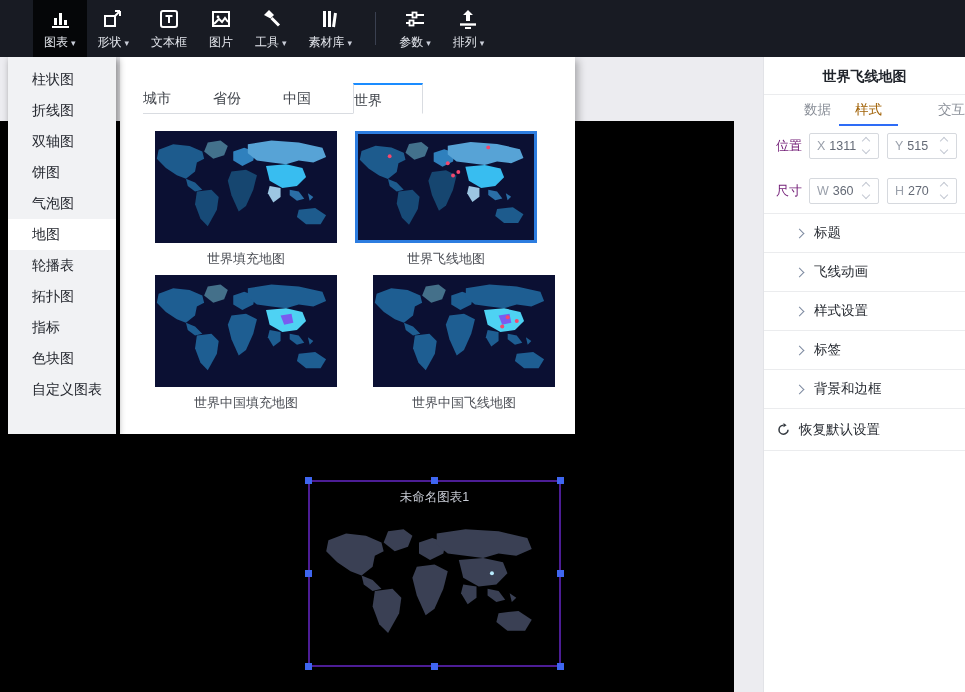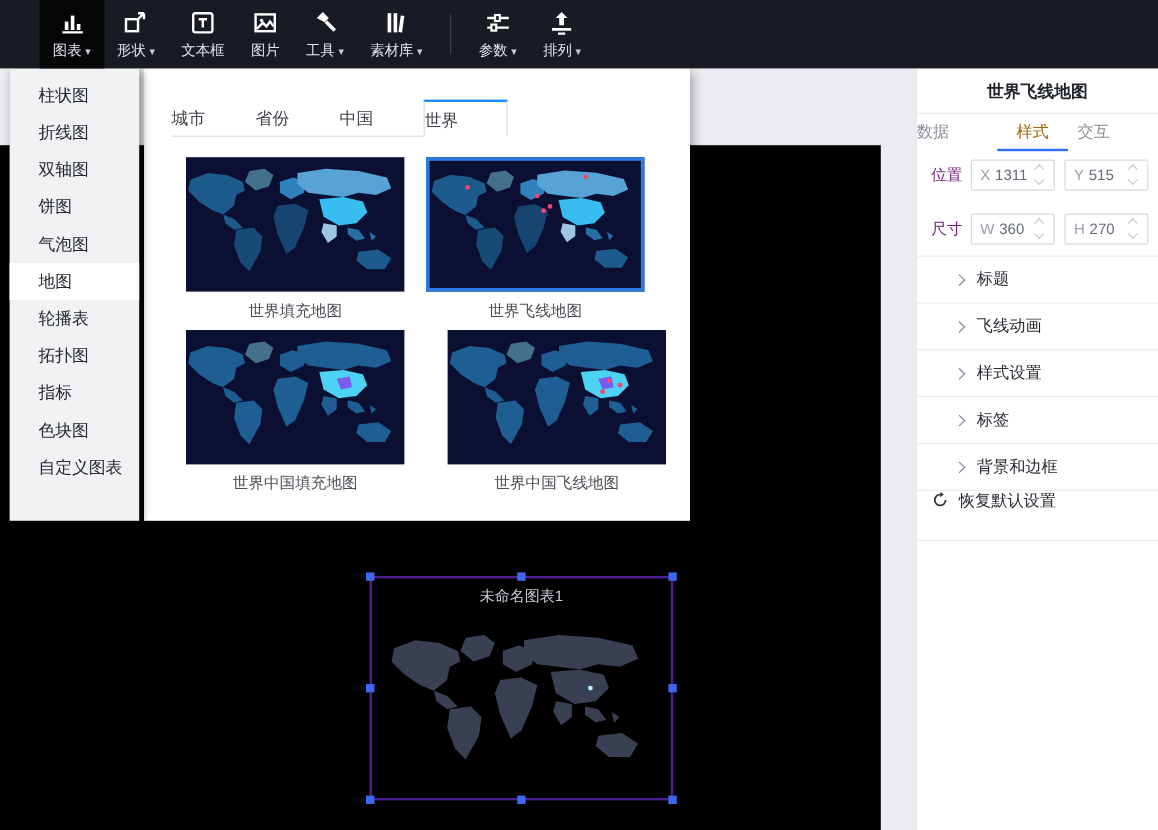--- a/index.html
+++ b/index.html
@@ -76,40 +76,40 @@
   .h-nw{left:-5px;top:-5px;} .h-n{left:50%;margin-left:-4px;top:-5px;} .h-ne{right:-5px;top:-5px;}
   .h-w{left:-5px;top:50%;margin-top:-4px;} .h-e{right:-5px;top:50%;margin-top:-4px;}
   .h-sw{left:-5px;bottom:-5px;} .h-s{left:50%;margin-left:-4px;bottom:-5px;} .h-se{right:-5px;bottom:-5px;}
 
   
   .inspector { position:absolute; left:763px; top:0; width:202px; height:635px;
                background:#ffffff; border-left:1px solid #e2e3e7; z-index:40; }
   .insp-title { height:38px; line-height:38px; text-align:center; font-size:14px; font-weight:bold;
                 color:#20242b; border-bottom:1px solid #ebecee; }
   .insp-tabs { height:28px; display:flex; }
-  .insp-tab { flex:1; text-align:left; font-size:13.5px; color:#8a8f98; cursor:pointer; padding-top:6px; }
+  .insp-tab { flex:1; text-align:right; font-size:13.5px; color:#8a8f98; cursor:pointer; padding-top:6px; }
   .insp-tab.active { color:#a16207; }
   .insp-tab.active .tab-inner { display:inline-block; padding:0 16px 5px 16px; border-bottom:2px solid #2e6cf6; }
   .prop-row { display:flex; align-items:center; height:45px; padding-left:12px; }
   .prop-label { width:34px; font-size:13px; color:#701a75; }
   .num-field { display:flex; align-items:center; width:72px; height:26px; border:1px solid #d6d9de;
                border-radius:2px; margin-right:8px; padding:0 3px 0 7px; background:#fff; cursor:text; }
   .nf-prefix { font-size:12.5px; color:#9aa0ab; margin-right:4px; }
   .nf-value { font-size:12.5px; color:#646a76; flex:1; }
   .spin { display:flex; flex-direction:column; justify-content:center; gap:3px; width:12px; cursor:pointer; }
   .spin i { display:block; width:6px; height:6px; border-top:1.4px solid #c3c8d2; border-right:1.4px solid #c3c8d2; }
   .spin .s-up { transform:rotate(-45deg); margin-top:2px; }
   .spin .s-dn { transform:rotate(135deg); margin-bottom:2px; }
   .sections { border-top:1px solid #ebecee; }
   .section-row { height:39px; display:flex; align-items:center; padding-left:32px;
                  border-bottom:1px solid #ebecee; cursor:pointer; }
   .chev { width:7px; height:7px; border-top:1.6px solid #7d8aa0; border-right:1.6px solid #7d8aa0;
           transform:rotate(45deg); margin-right:11px; flex:none; }
   .section-label { font-size:13.5px; color:#262a31; }
-  .reset-row { height:42px; display:flex; align-items:flex-start; padding-left:12px;
+  .reset-row { height:42px; display:flex; align-items:center; padding-left:12px;
                border-bottom:1px solid #ebecee; cursor:pointer; }
   .reset-row svg { margin-right:8px; flex:none; }
   .reset-label { font-size:13.5px; color:#262a31; }
 </style>
 </head>
 <body>
 
 <div class="app">
 
   <header class="toolbar">

